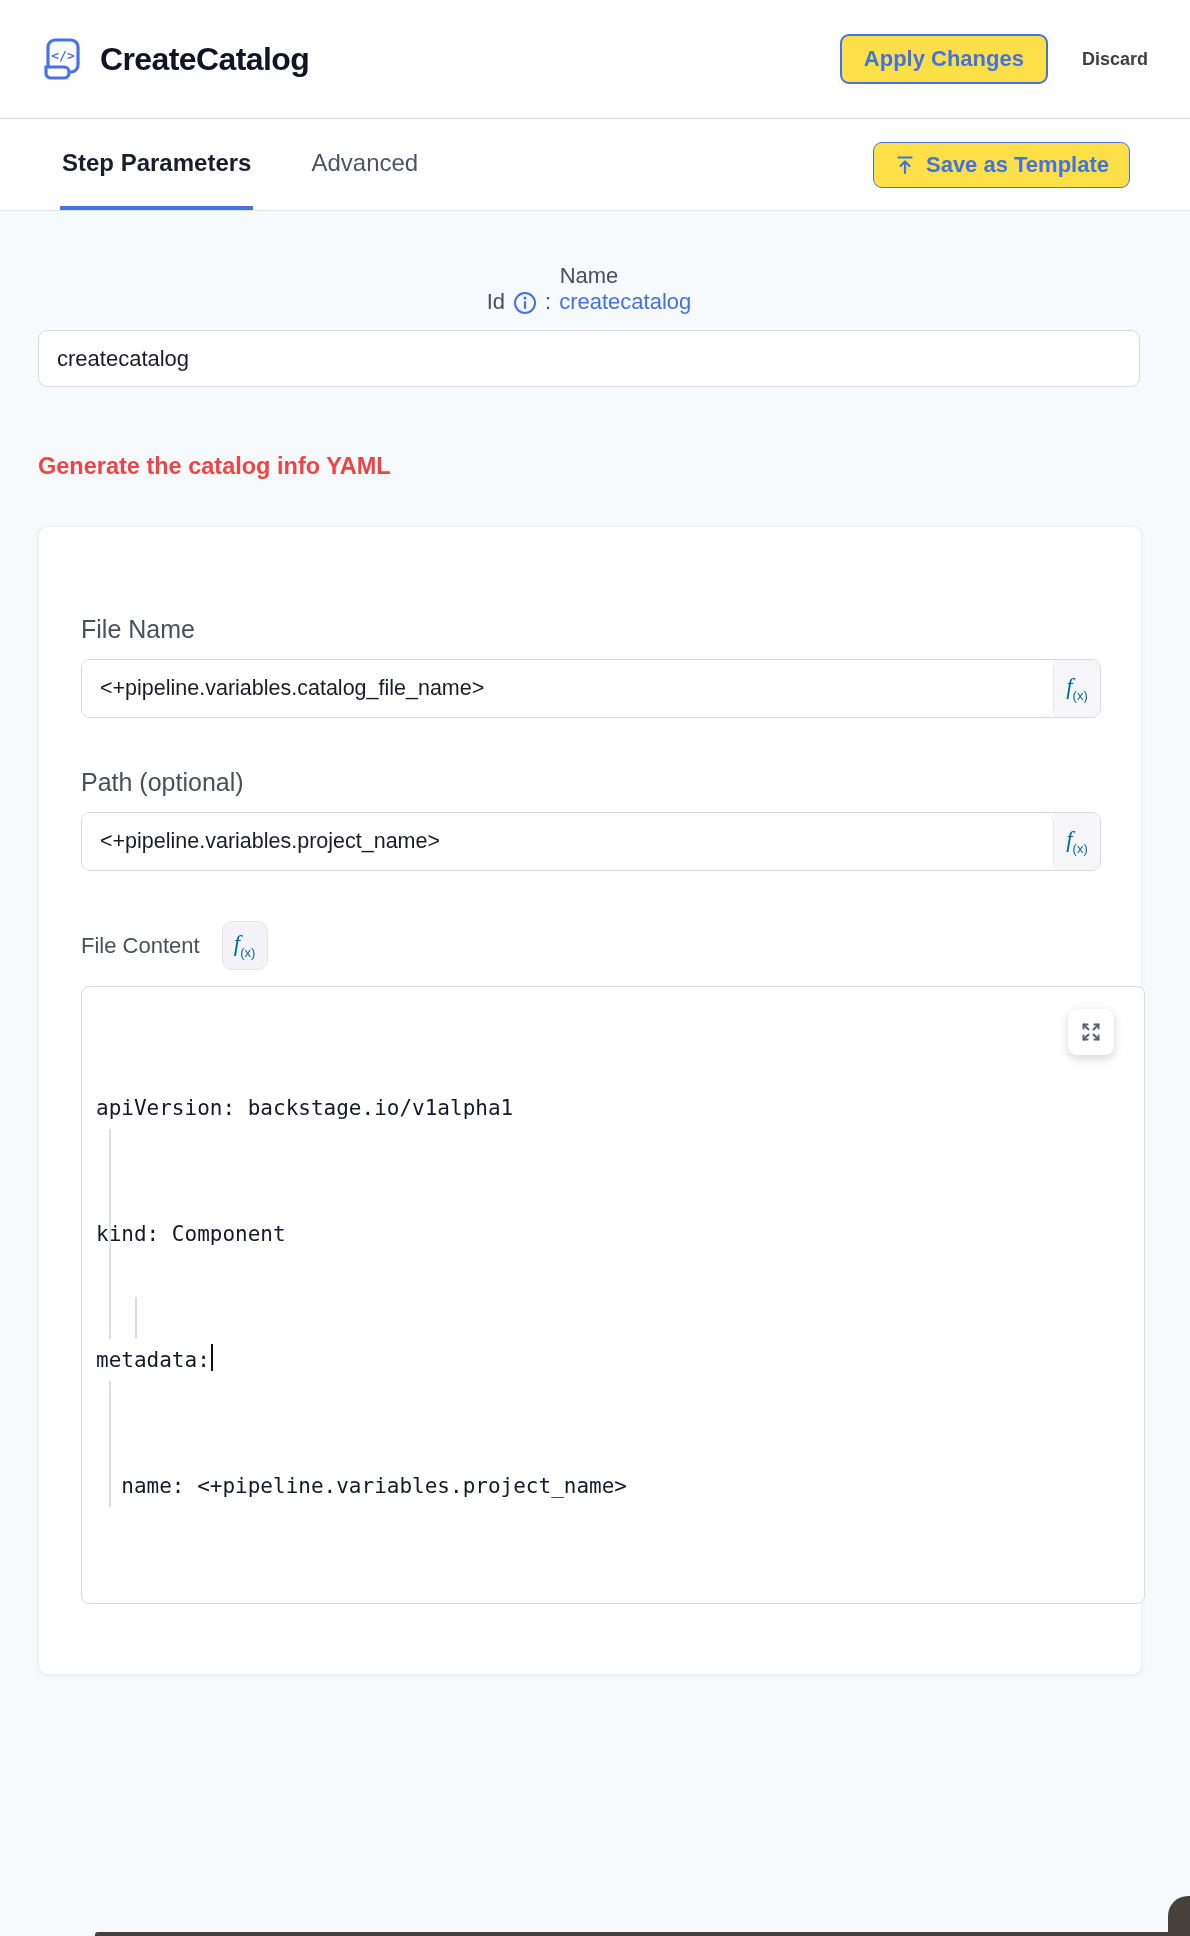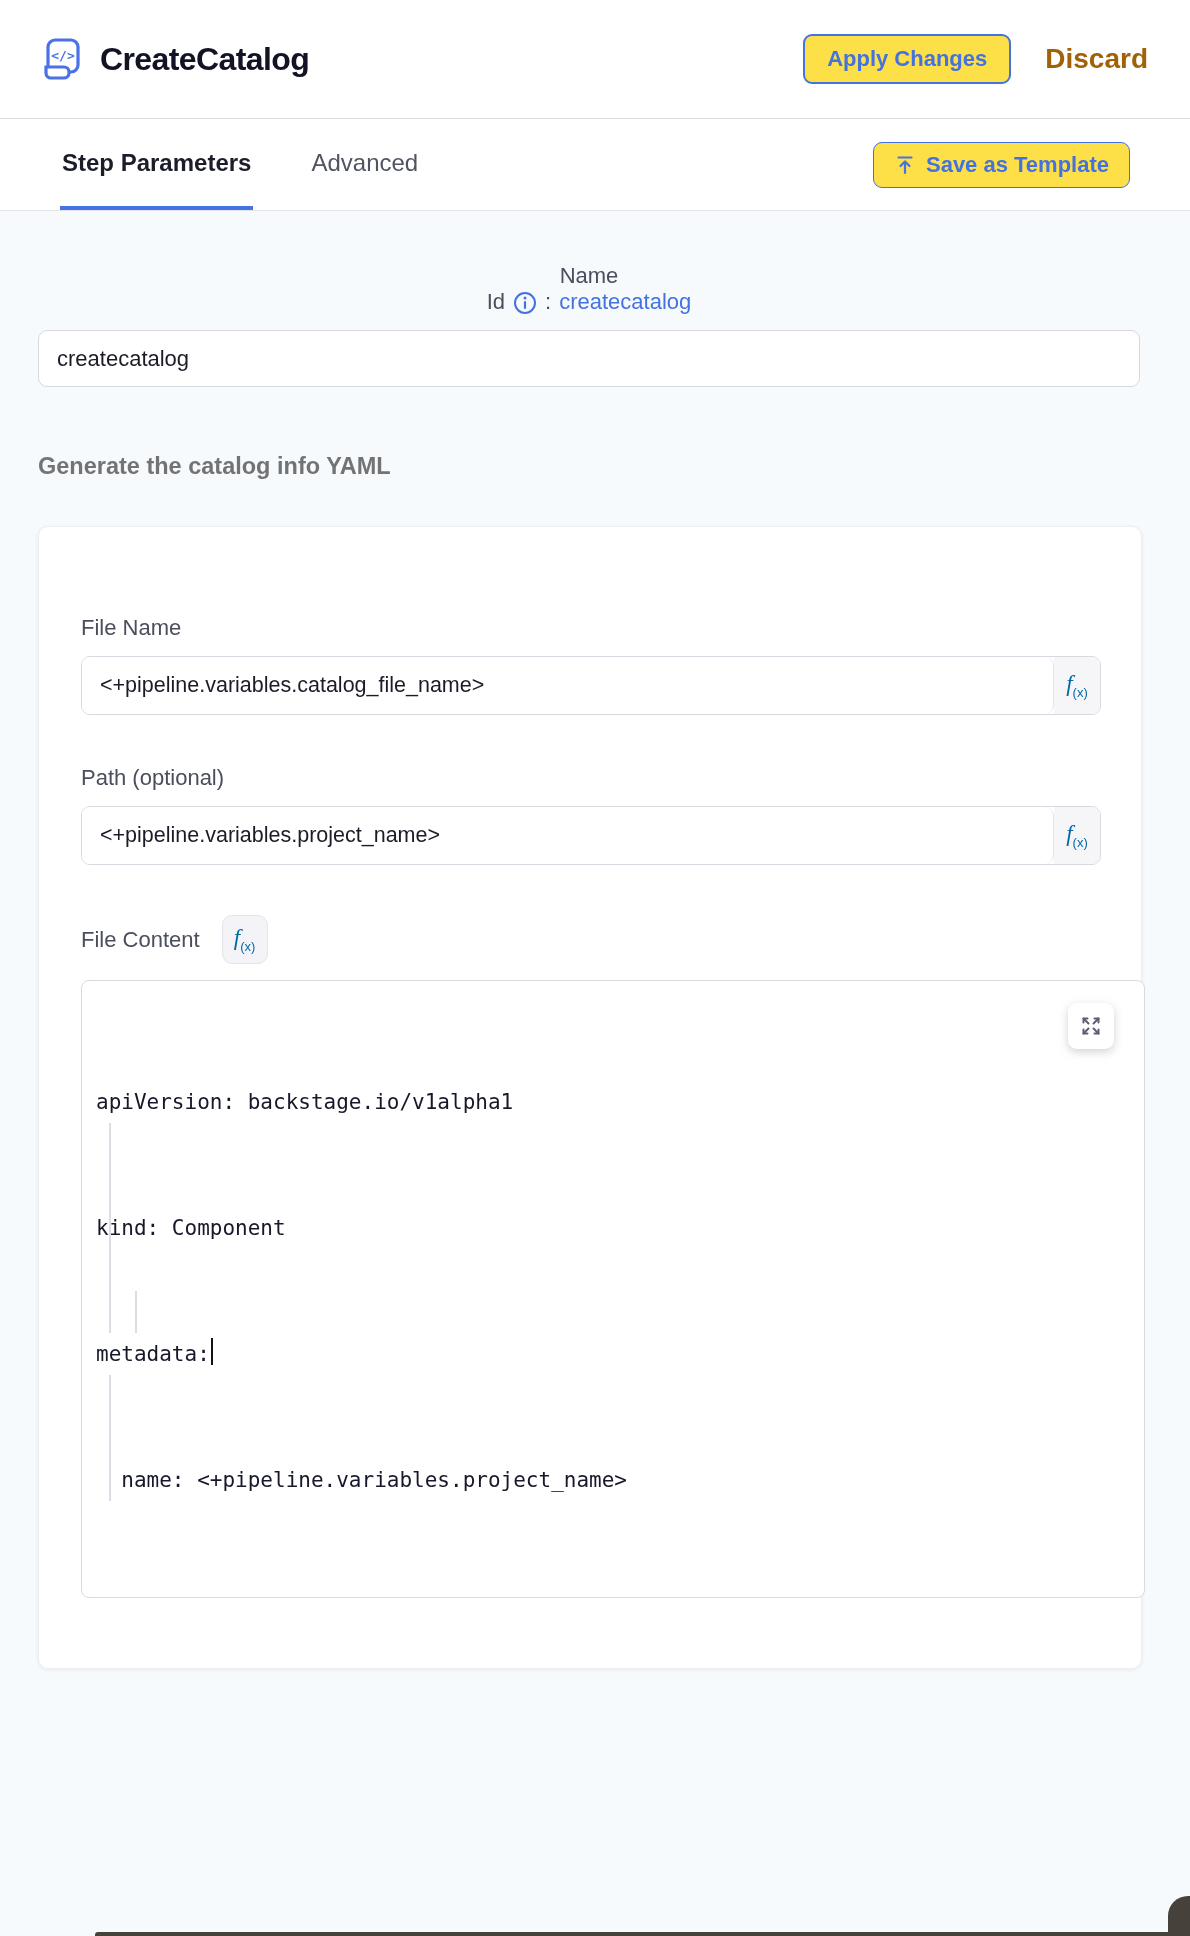--- a/index.html
+++ b/index.html
@@ -9,21 +9,21 @@
 
   
   .topbar { height:119px; background:#fff; border-bottom:1px solid #d9dbe2;
             display:flex; align-items:center; padding:0 42px 0 42px; }
   .step-icon { width:40px; height:44px; flex:0 0 auto; }
   .page-title { font-size:32px; font-weight:700; color:#121324; letter-spacing:-0.6px; margin-left:18px; }
   .topbar-actions { margin-left:auto; display:flex; align-items:center; gap:34px; }
   .btn-outline { display:inline-flex; align-items:center; gap:10px; background:#fde047;
                  border:2px solid #4472e1; color:#4472e1; font-weight:600; font-size:22px;
                  border-radius:9px; padding:10px 22px; cursor:pointer; font-family:inherit; }
-  .link-btn { background:none; border:none; color:#a16207; font-weight:600; font-size:28px;
+  .link-btn { background:none; border:none; color:#404040; font-weight:600; font-size:18px;
               cursor:pointer; font-family:inherit; }
 
   
   .tabbar { height:92px; background:#fff; border-bottom:1px solid #e2e4ea;
             display:flex; align-items:stretch; padding:0 60px; }
   .tab { display:flex; align-items:center; font-size:24px; color:#505362; cursor:pointer;
          border-bottom:4px solid transparent; padding:0 2px; margin-right:56px; }
   .tab.active { color:#1c1d2b; font-weight:700; border-bottom-color:#4472e1; }
   .save-template { margin-left:auto; align-self:center; border-width:1.5px; padding:9px 20px; }
   .save-template svg { width:22px; height:22px; }
@@ -32,28 +32,28 @@
   .content { padding:52px 0 0 38px; }
   .inner { width:1104px; }
   .name-row { display:flex; align-items:center; justify-content:space-between; width:1102px;flex-direction:column; }
   .field-label { font-size:22px; color:#4b4e5c; font-weight:500; }
   .id-group { display:flex; align-items:center; gap:8px; font-size:22px; color:#4b4e5c; }
   .id-group .info-icon { width:24px; height:24px; margin-top:2px; cursor:pointer; }
   .id-value { color:#4472e1; font-weight:500; }
   .text-input { width:1102px; height:57px; margin-top:15px; background:#fff;
                 border:1px solid #d7d9e0; border-radius:9px; padding:0 18px;
                 font-size:22px; color:#1b1c28; font-family:inherit; }
-  .section-heading { margin-top:66px; font-size:23.5px; font-weight:600; color:#737373; }
+  .section-heading { margin-top:66px; font-size:23.5px; font-weight:600; color:#ef4444; }
 
   
   .card { margin-top:46px; width:1104px; background:#fff; border:1px solid #edeef3;
           border-radius:10px; box-shadow:0 1px 4px rgba(40,41,61,0.07);
           padding:88px 42px 70px 42px; }
   .form-field { margin-bottom:50px; }
-  .form-field .field-label { font-size:22px; }
+  .form-field .field-label { font-size:25px; }
   .input-group { display:flex; margin-top:15px; width:1020px; height:59px;
                  border:1px solid #d7d9e0; border-radius:9px; overflow:hidden; background:#fff; }
   .input-group input { flex:1; border:none; outline:none; padding:0 18px; font-size:21.5px;
                        color:#1b1c28; font-family:inherit; background:#fff;
                        border-right:1px solid #e3e4eb; border-radius:0 9px 9px 0; }
   .fx-seg { width:46px; display:flex; align-items:center; justify-content:center;
             background:#f6f6f9; cursor:pointer; }
   .fx { color:#0369a1; font-size:23px; font-style:italic; font-family:"Liberation Serif", serif; }
   .fx sub { font-size:13px; font-style:normal; font-family:"Liberation Sans", sans-serif; }
   .label-row { display:flex; align-items:center; gap:22px; }

